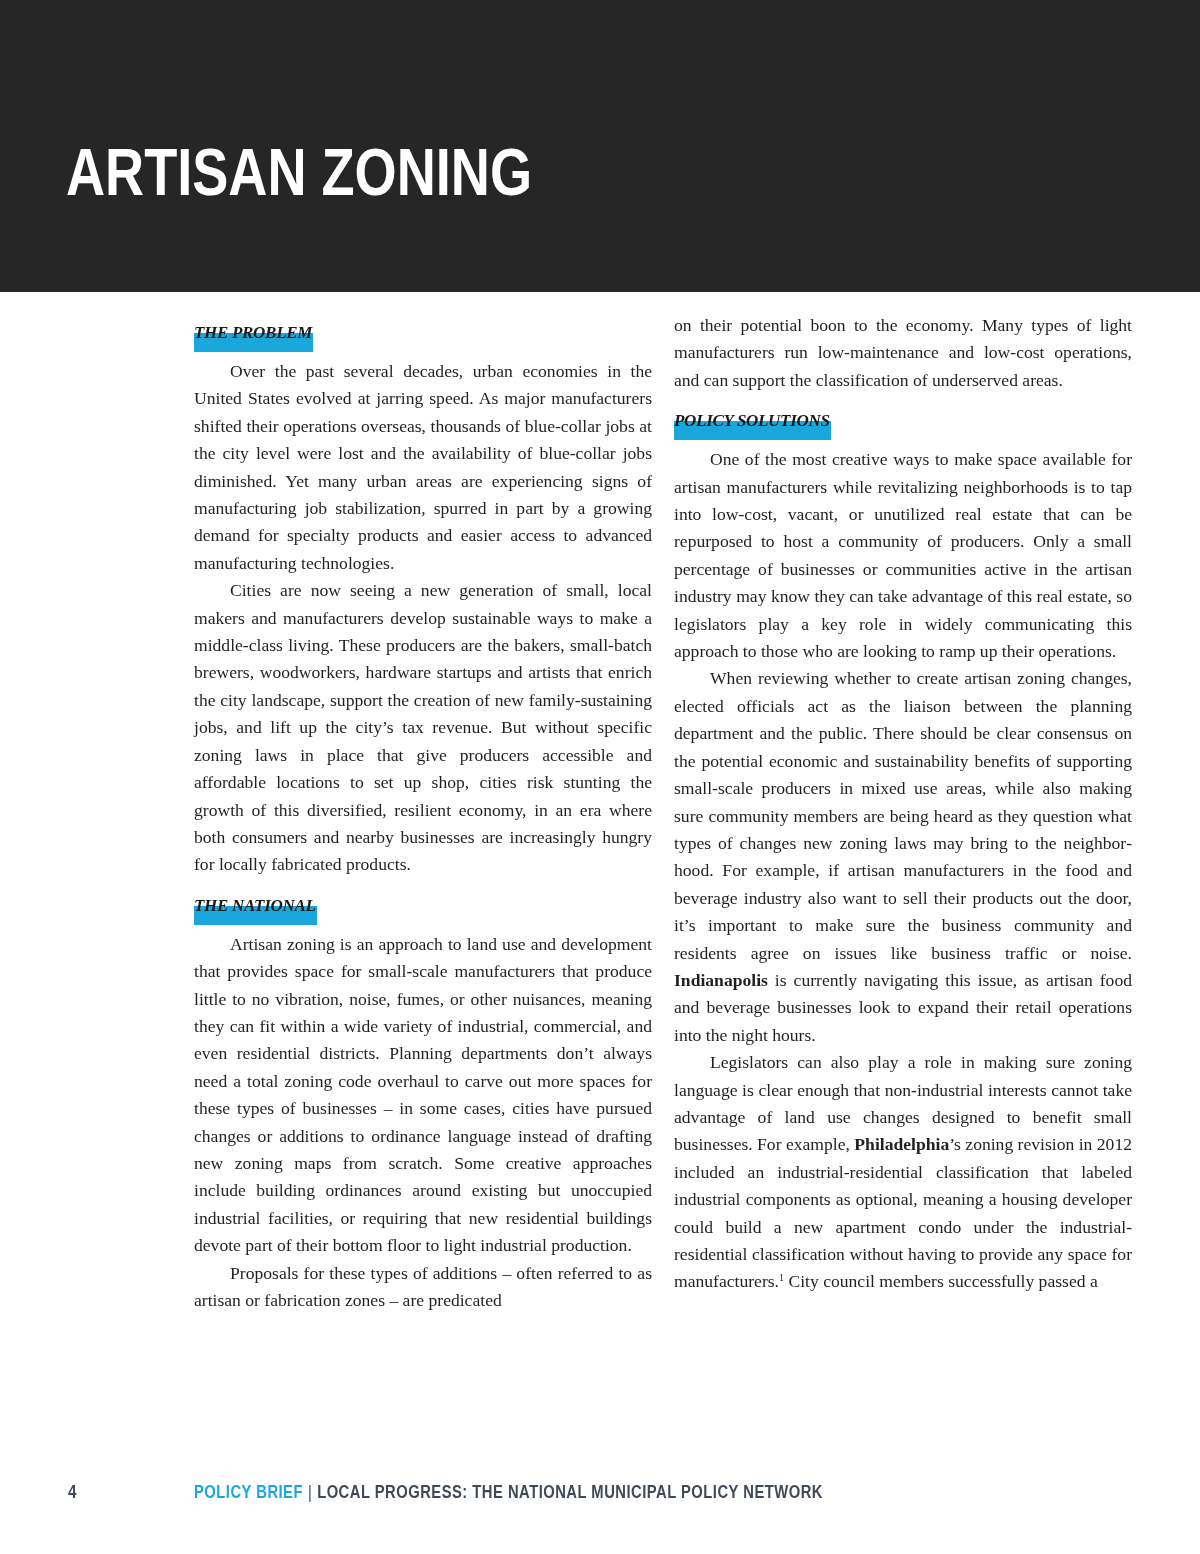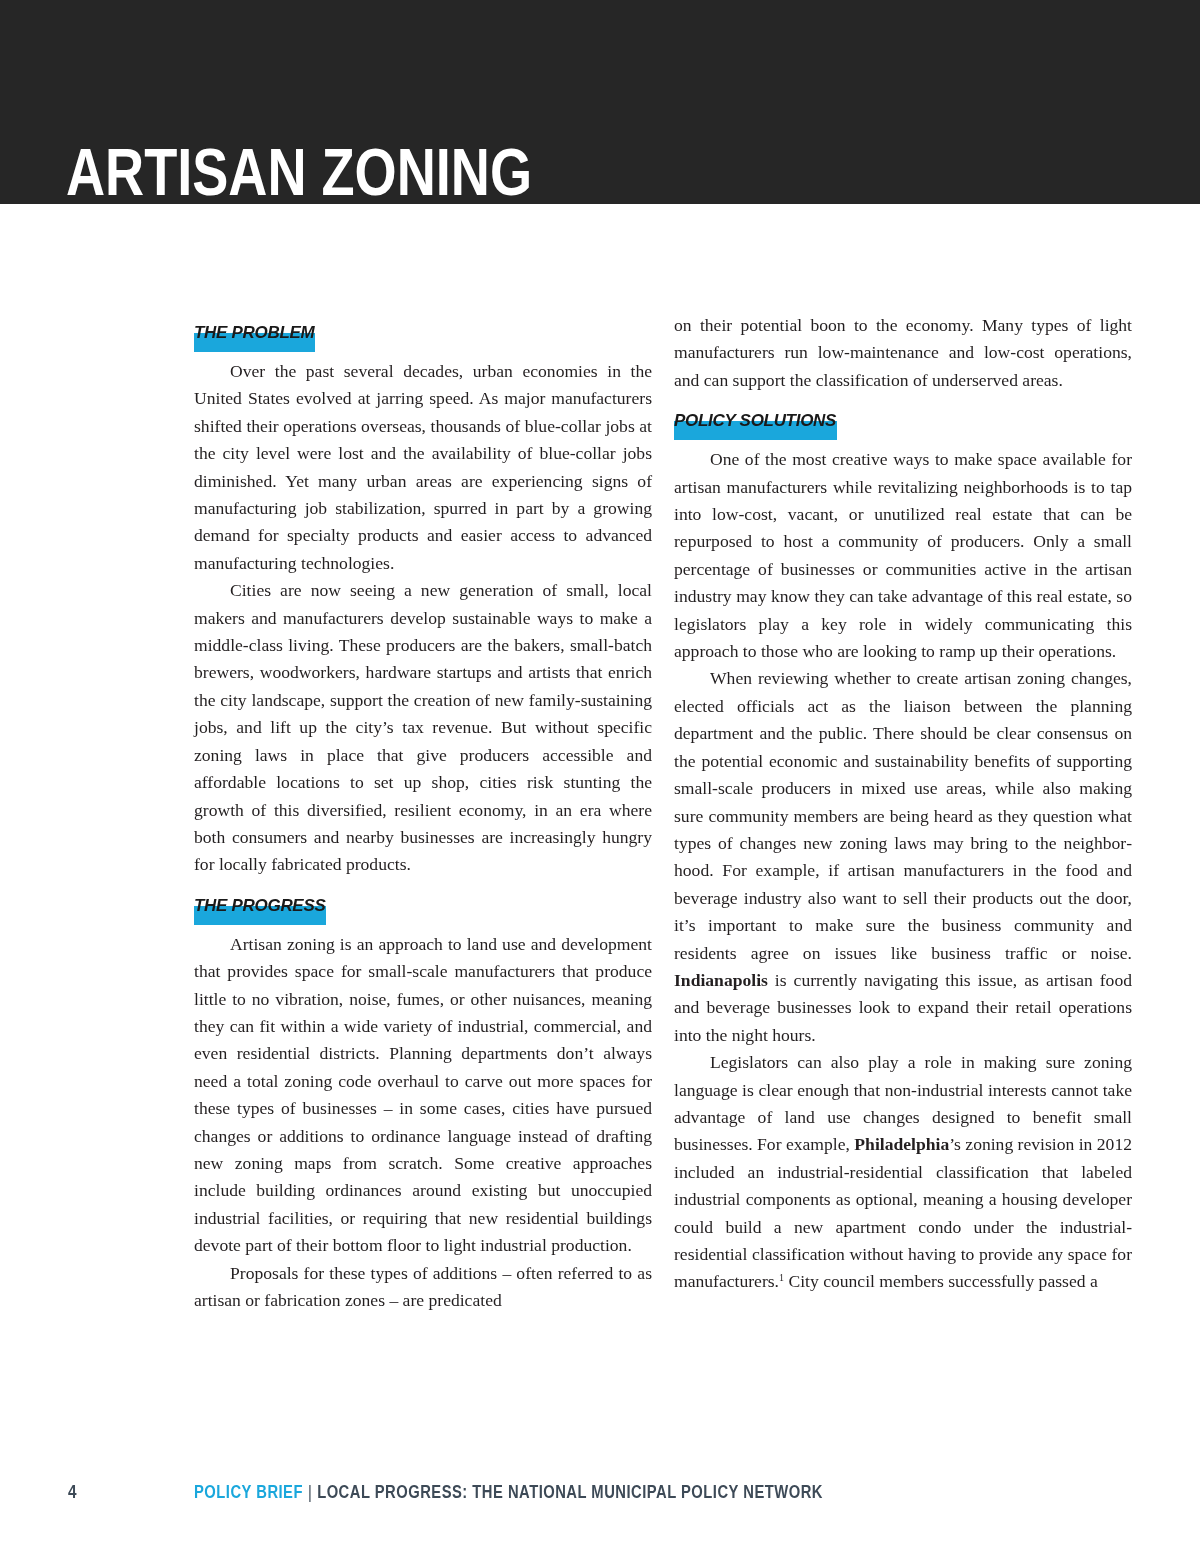--- a/index.html
+++ b/index.html
@@ -12,21 +12,21 @@
     height: 1554px;
     position: relative;
     overflow: hidden;
     font-family: "Liberation Serif", "DejaVu Serif", serif;
     color: #231f20;
   }
   .header-band {
     position: absolute;
     left: 0; top: 0;
     width: 1200px;
-    height: 204px;
+    height: 292px;
     background: #262626;
   }
   .page-title {
     position: absolute;
     left: 66px;
     top: 132px;
     margin: 0;
     font-family: "Liberation Sans", "DejaVu Sans", sans-serif;
     font-weight: bold;
     font-size: 66px;
@@ -44,21 +44,21 @@
     font-size: 17.6px;
     line-height: 27.4px;
     text-align: justify;
     hyphens: manual;
   }
   .col-left { left: 194px; }
   .col-right { left: 674px; top: 312px; }
   .section-heading {
     display: inline-block;
     margin: 8px 0 6px 0;
-    font-family: Liberation Sans, sans-serif;
+    font-family: Liberation Serif, serif;
     font-weight: bold;
     font-style: italic;
     font-size: 17px;
     line-height: 26px;
     letter-spacing: -0.3px;
     color: #1a1a1a;
     background: linear-gradient(to bottom, transparent 0%, transparent 40%, #1aa7dc 40%, #1aa7dc 100%);
     padding: 0 1px 6px 0;
   }
   .para {
@@ -106,21 +106,21 @@
 
 <div class="header-band">
   <h1 class="page-title">ARTISAN ZONING</h1>
 </div>
 
 <div class="column col-left">
   <div class="section-heading">THE PROBLEM</div>
   <p class="para">Over the past several decades, urban economies in the United States evolved at jarring speed. As major manufacturers shifted their operations overseas, thou­sands of blue-collar jobs at the city level were lost and the availability of blue-collar jobs diminished. Yet many urban areas are experiencing signs of manufacturing job stabilization, spurred in part by a growing demand for specialty products and easier access to advanced manufacturing technologies.</p>
   <p class="para">Cities are now seeing a new generation of small, local makers and manufacturers develop sustainable ways to make a middle-class living. These producers are the bak­ers, small-batch brewers, woodworkers, hardware start­ups and artists that enrich the city landscape, support the creation of new family-sustaining jobs, and lift up the city’s tax revenue. But without specific zoning laws in place that give producers accessible and affordable locations to set up shop, cities risk stunting the growth of this diversified, resilient economy, in an era where both consumers and nearby businesses are increasingly hungry for locally fabricated products.</p>
   <div class="gap"></div>
-  <div class="section-heading">THE PROGRESS</div>
+  <div class="section-heading">THE NATIONAL</div>
   <p class="para">Artisan zoning is an approach to land use and de­velopment that provides space for small-scale manufac­turers that produce little to no vibration, noise, fumes, or other nuisances, meaning they can fit within a wide variety of industrial, commercial, and even residential districts. Planning departments don’t always need a total zoning code overhaul to carve out more spaces for these types of businesses – in some cases, cities have pursued changes or additions to ordinance language instead of drafting new zoning maps from scratch. Some creative approaches include building ordinances around existing but unoccupied industrial facilities, or requiring that new residential buildings devote part of their bottom floor to light industrial production.</p>
   <p class="para">Proposals for these types of additions – often re­ferred to as artisan or fabrication zones – are predicated</p>
 </div>
 
 <div class="column col-right">
   <p class="para noindent">on their potential boon to the economy. Many types of light manufacturers run low-maintenance and low-cost operations, and can support the classification of underserved areas.</p>
   <div class="gap"></div>
   <div class="section-heading">POLICY SOLUTIONS</div>
   <p class="para">One of the most creative ways to make space avail­able for artisan manufacturers while revitalizing neigh­borhoods is to tap into low-cost, vacant, or unutilized real estate that can be repurposed to host a community of producers. Only a small percentage of businesses or communities active in the artisan industry may know they can take advantage of this real estate, so legislators play a key role in widely communicating this approach to those who are looking to ramp up their operations.</p>
   <p class="para"><span>When reviewing whether to create artisan zoning changes, elected officials act as the liaison between the planning department and the public. There should be clear consensus on the potential economic and sustain­ability benefits of supporting small-scale producers in mixed use areas, while also making sure community members are being heard as they question what types of changes new zoning laws may bring to the neighbor­hood. For example, if artisan manufacturers in the food and beverage industry also want to sell their products out the door, it’s important to make sure the business community and residents agree on issues like business traffic or noise. </span><span class="bold">Indianapolis</span><span> is currently navigating this issue, as artisan food and beverage businesses look to expand their retail operations into the night hours.</span></p>

